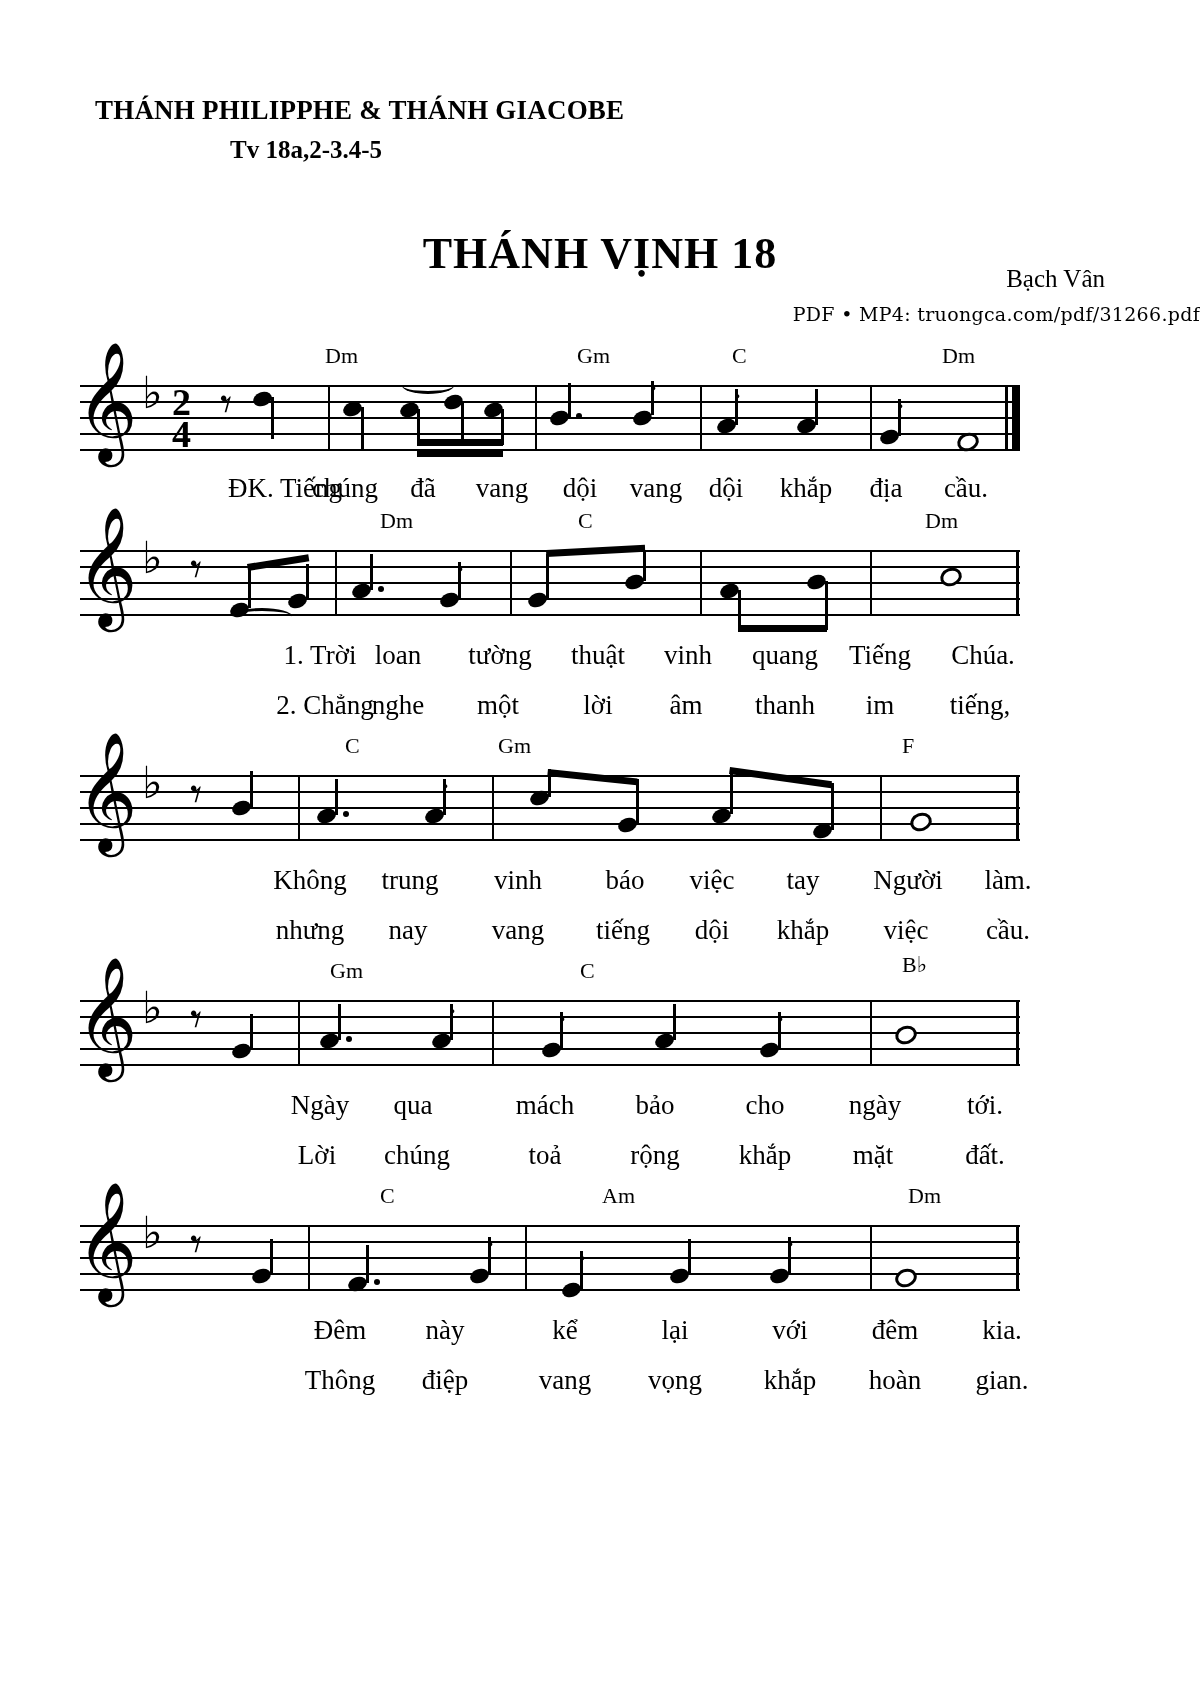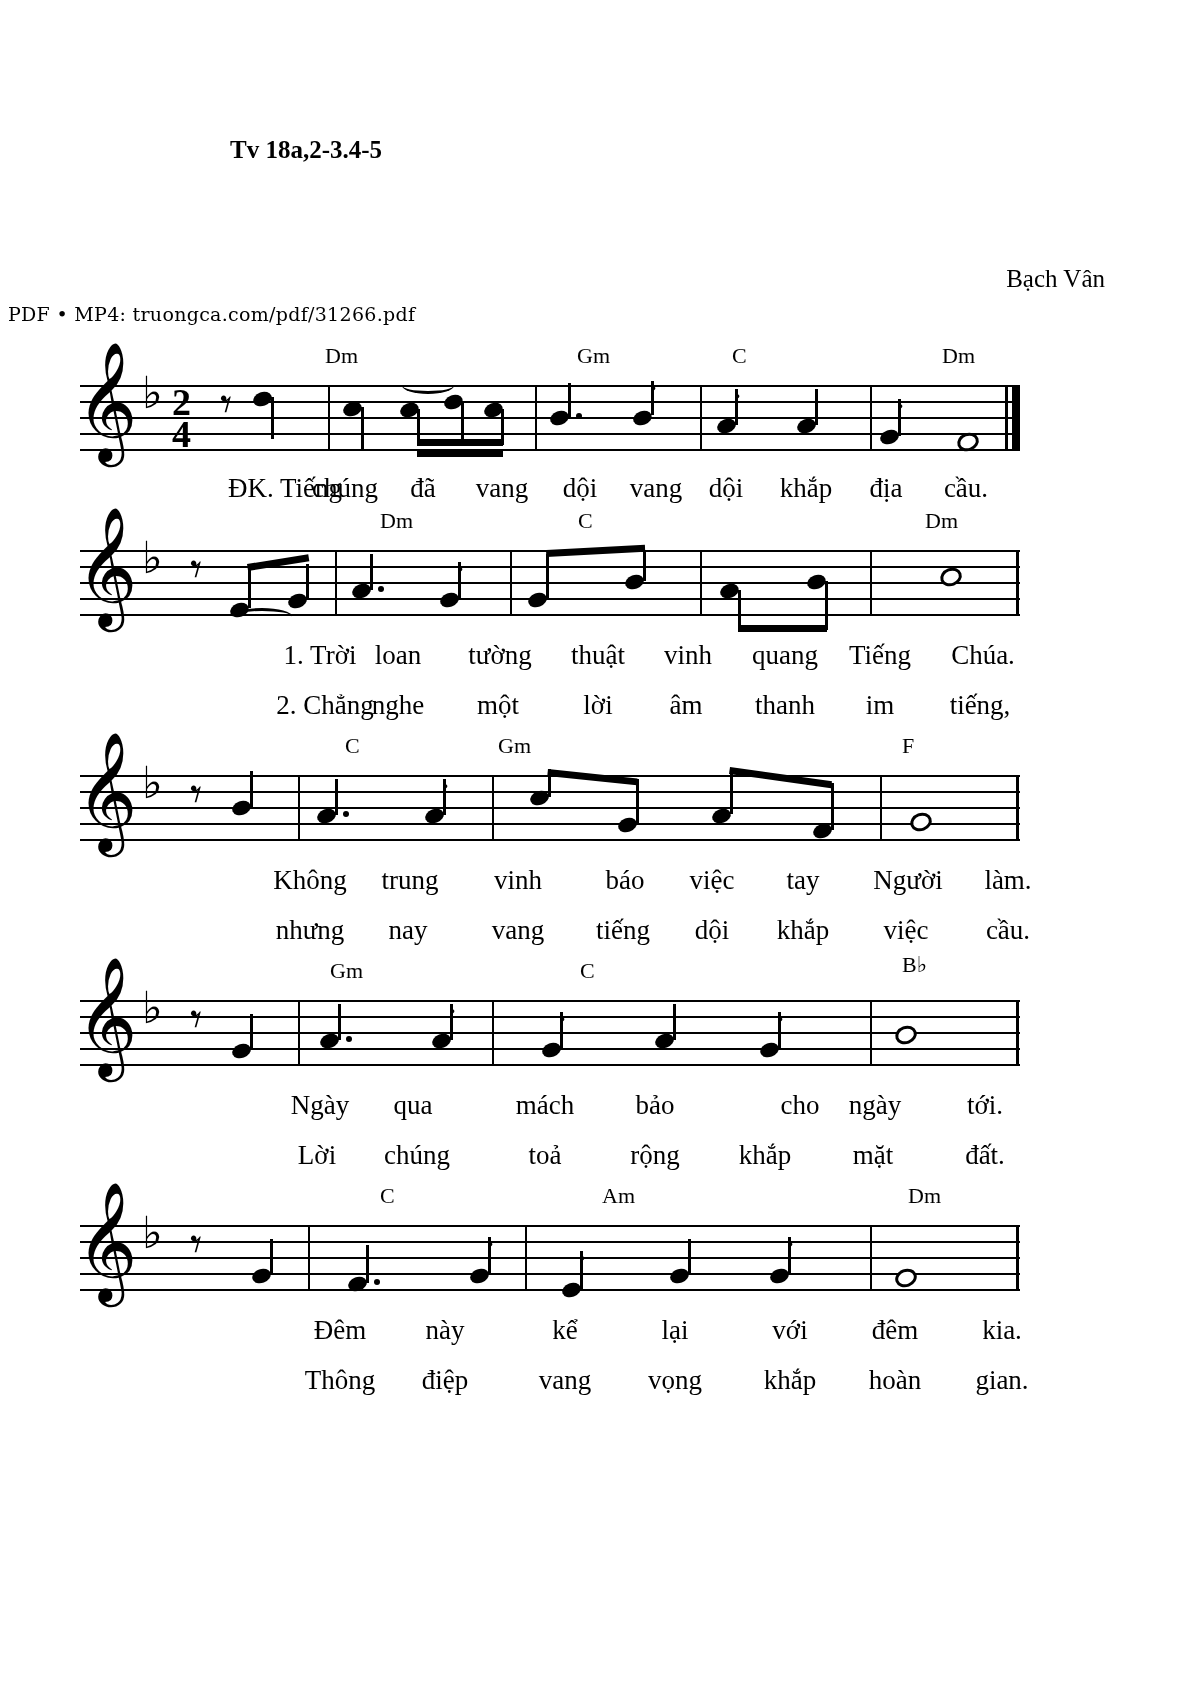--- a/index.html
+++ b/index.html
@@ -54,21 +54,21 @@
     right: 95px;
     top: 265px;
     font-size: 25px;
     white-space: nowrap;
   }
   .media-line {
     position: absolute;
     left: 8px;
     right: 0;
     top: 303px;
-    text-align: left;
+    text-align: right;
     font-size: 19px;
     font-family: "DejaVu Serif", serif;
     letter-spacing: 0.3px;
   }
 
   
   .system {
     position: absolute;
     left: 80px;
     width: 1040px;
@@ -210,21 +210,23 @@
     position: absolute;
     transform: translateX(-50%);
     white-space: nowrap;
   }
 </style>
 </head>
 <body>
 
 <div class="page">
 
+  <div class="hdr-occasion">THÁNH PHILIPPHE &amp; THÁNH GIACOBE</div>
   <div class="hdr-ref">Tv 18a,2-3.4-5</div>
+  <div class="title">THÁNH VỊNH 18</div>
   <div class="author">Bạch Vân</div>
   <div class="media-line">PDF • MP4: truongca.com/pdf/31266.pdf</div>
 
   <div class="system" style="top:385px;">
     <div class="staff">
       <div class="line"></div>
       <div class="line"></div>
       <div class="line"></div>
       <div class="line"></div>
       <div class="line"></div>
@@ -506,21 +508,21 @@
 
     <div class="chord" style="left:250px; top:-42px;">Gm</div>
     <div class="chord" style="left:500px; top:-42px;">C</div>
     <div class="chord" style="left:822px; top:-48px;">B♭</div>
 
     <div class="lyrics" style="top:90px;">
       <span class="lyr" style="left:240px;">Ngày</span>
       <span class="lyr" style="left:333px;">qua</span>
       <span class="lyr" style="left:465px;">mách</span>
       <span class="lyr" style="left:575px;">bảo</span>
-      <span class="lyr" style="left:685px;margin-left:35px;">cho</span>
+      <span class="lyr" style="left:685px;">cho</span>
       <span class="lyr" style="left:795px;">ngày</span>
       <span class="lyr" style="left:905px;">tới.</span>
     </div>
 
     <div class="lyrics" style="top:140px;">
       <span class="lyr" style="left:237px;">Lời</span>
       <span class="lyr" style="left:337px;">chúng</span>
       <span class="lyr" style="left:465px;">toả</span>
       <span class="lyr" style="left:575px;">rộng</span>
       <span class="lyr" style="left:685px;">khắp</span>

